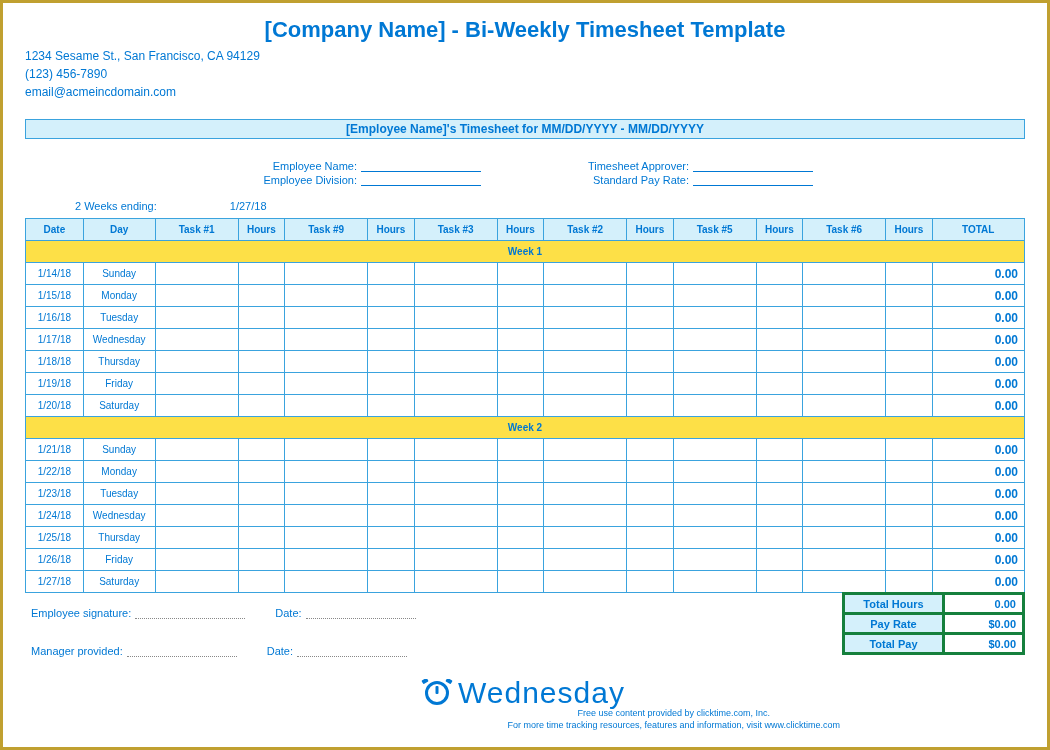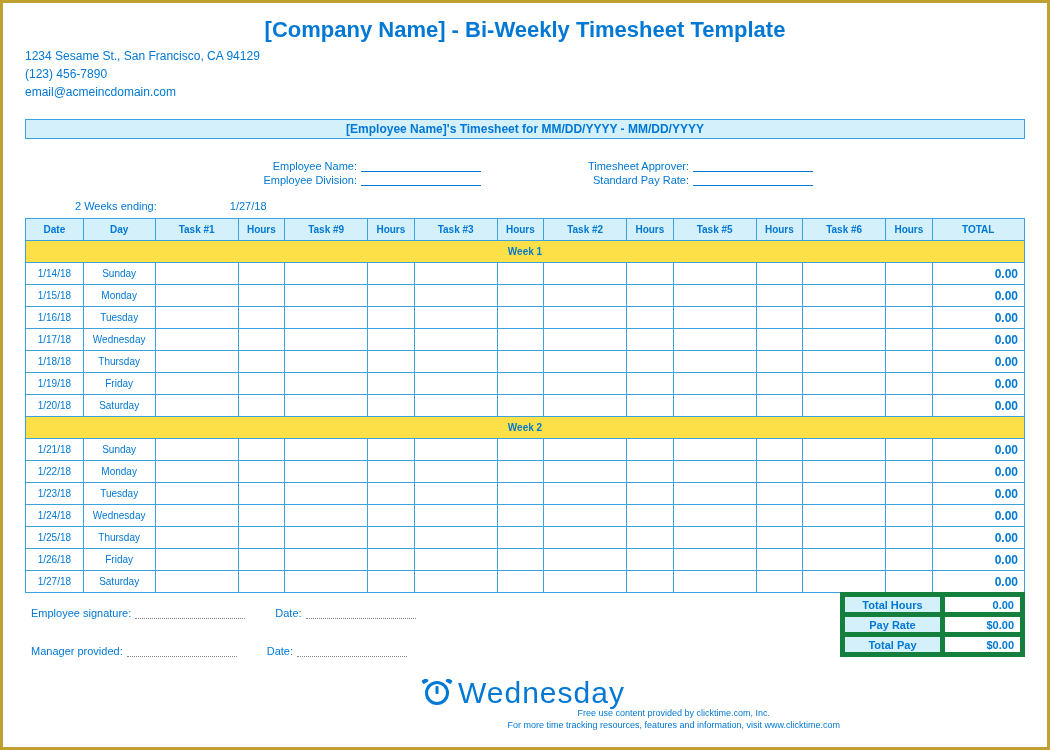--- a/index.html
+++ b/index.html
@@ -13,21 +13,21 @@
 .fld-lab{width:120px;text-align:right;margin-right:4px}
 .fld-line{width:120px;border-bottom:1px solid #0078d4;height:12px}
 .weeks-end{color:#0078d4;font-size:11px;margin-top:12px;margin-left:50px}
 .weeks-end span:first-child{margin-right:70px}
 table{border-collapse:collapse;width:100%;margin-top:6px;table-layout:fixed}
 th,td{border:1px solid #3aa3de;font-size:10px;color:#0078d4;text-align:center;height:22px;padding:0 2px}
 th{background:#d4f0fb;font-weight:bold}
 .week-sep{background:#fde047;font-weight:bold}
 .tot{text-align:right;font-weight:bold;font-size:12px;padding-right:6px}
 .summary{float:right;border-collapse:collapse;margin-top:-1px;width:auto}
-.summary td{border:5px solid #15803d;font-size:11px;height:20px}
+.summary td{border:3px solid #15803d;font-size:11px;height:20px}
 .summary .lab{background:#d4f0fb;font-weight:bold;width:100px;text-align:center}
 .summary .val{width:80px;text-align:right;font-weight:bold;padding-right:6px}
 .sigs{color:#0078d4;font-size:11px;margin-top:14px;margin-left:6px}
 .sig-row{display:flex;align-items:flex-end;margin-bottom:26px}
 .sig-lab{margin-right:4px}
 .sig-line{border-bottom:1px dotted #888;width:110px;margin-right:30px;height:12px}
 .footer{position:absolute;bottom:18px;right:210px;color:#0078d4;font-size:9px;text-align:center;line-height:1.4}
 .logo{position:absolute;bottom:40px;left:420px;display:flex;align-items:center}
 .logo-text{color:#0078d4;font-size:30px;font-weight:500;letter-spacing:1px}
 .logo-icon{width:34px;height:28px;margin-right:4px;position:relative}

